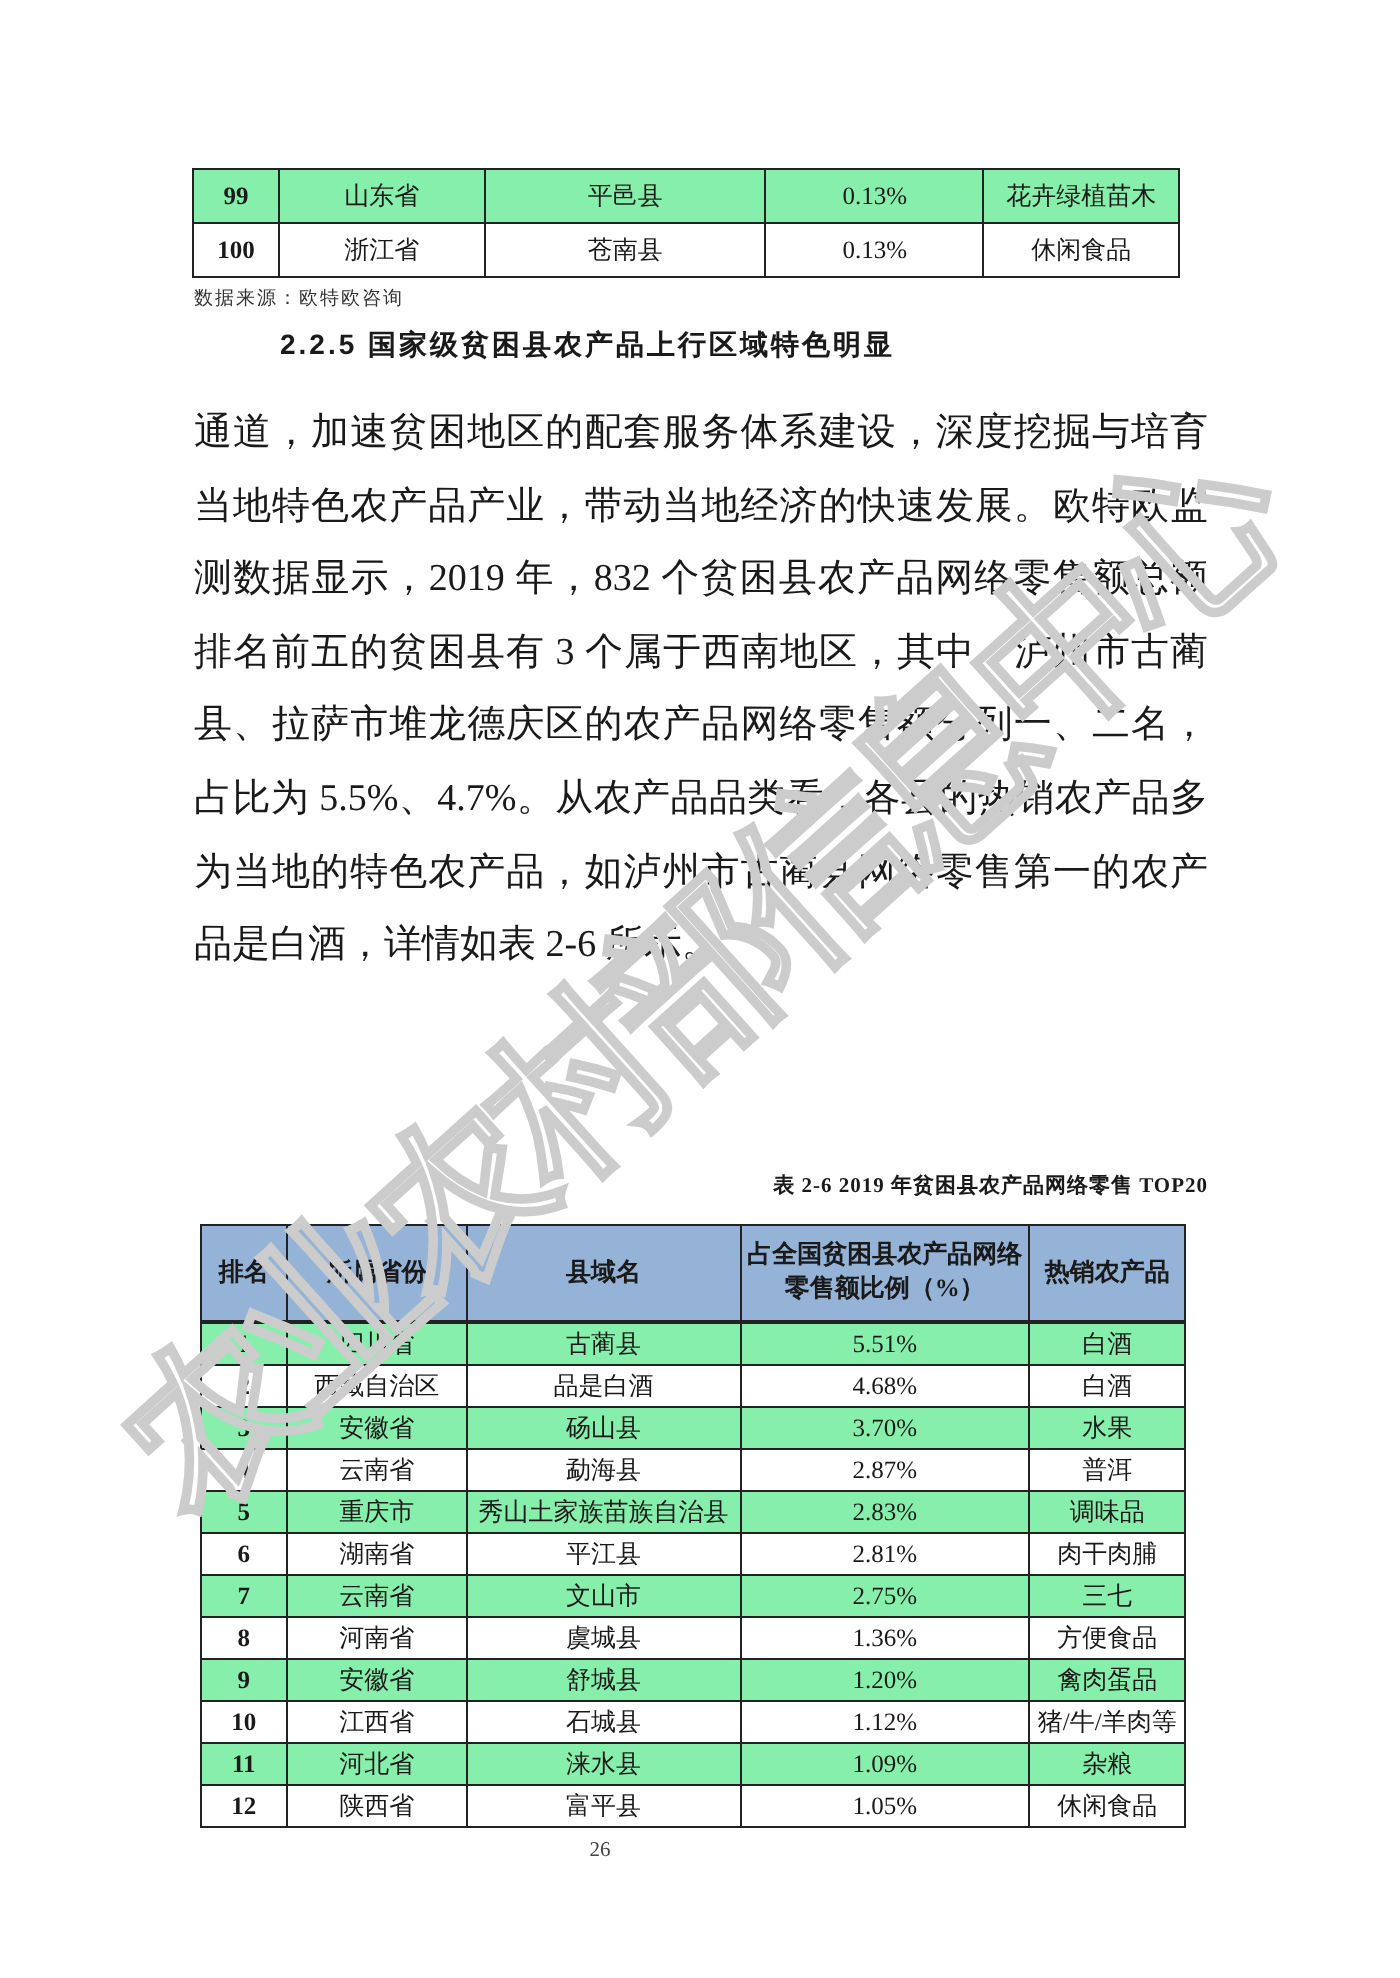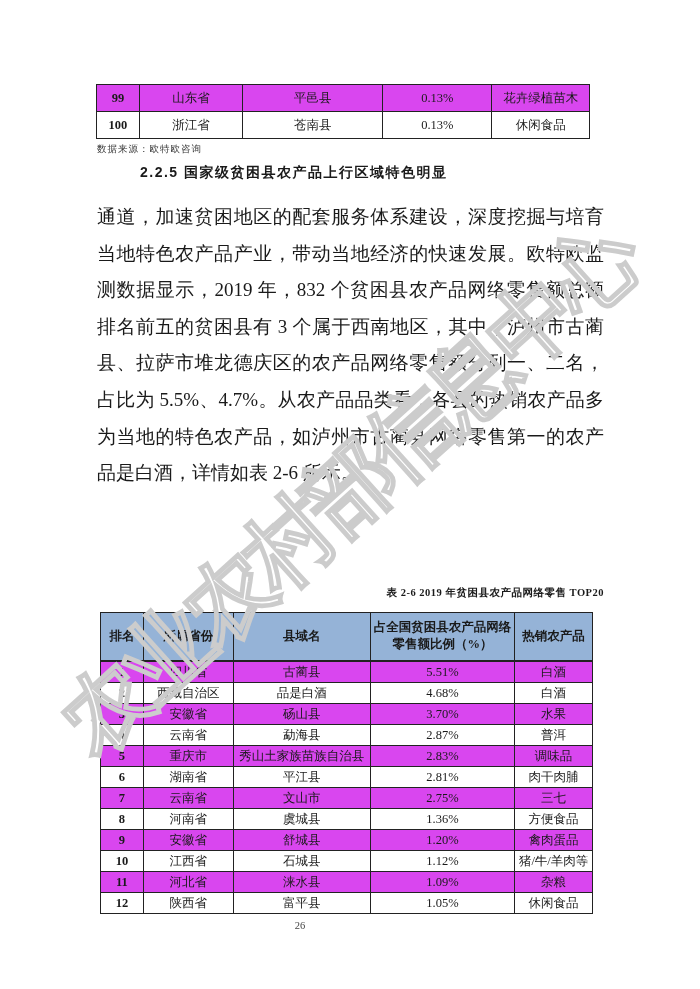--- a/index.html
+++ b/index.html
@@ -40,21 +40,21 @@
     position: absolute;
     background: transparent;
   }
   td, th {
     border: 1px solid #222222;
     text-align: center;
     vertical-align: middle;
     overflow: hidden;
     padding: 0 2px;
   }
-  tr.shaded td { background: #d946ef; }
+  tr.shaded td { background: #86efac; }
 
   
   .top-table {
     left: 96px;
     top: 84px;
     width: 494px;
     font-size: 12.5px;
     border: 1.5px solid #222222;
   }
   .top-table td { height: 27px; }

